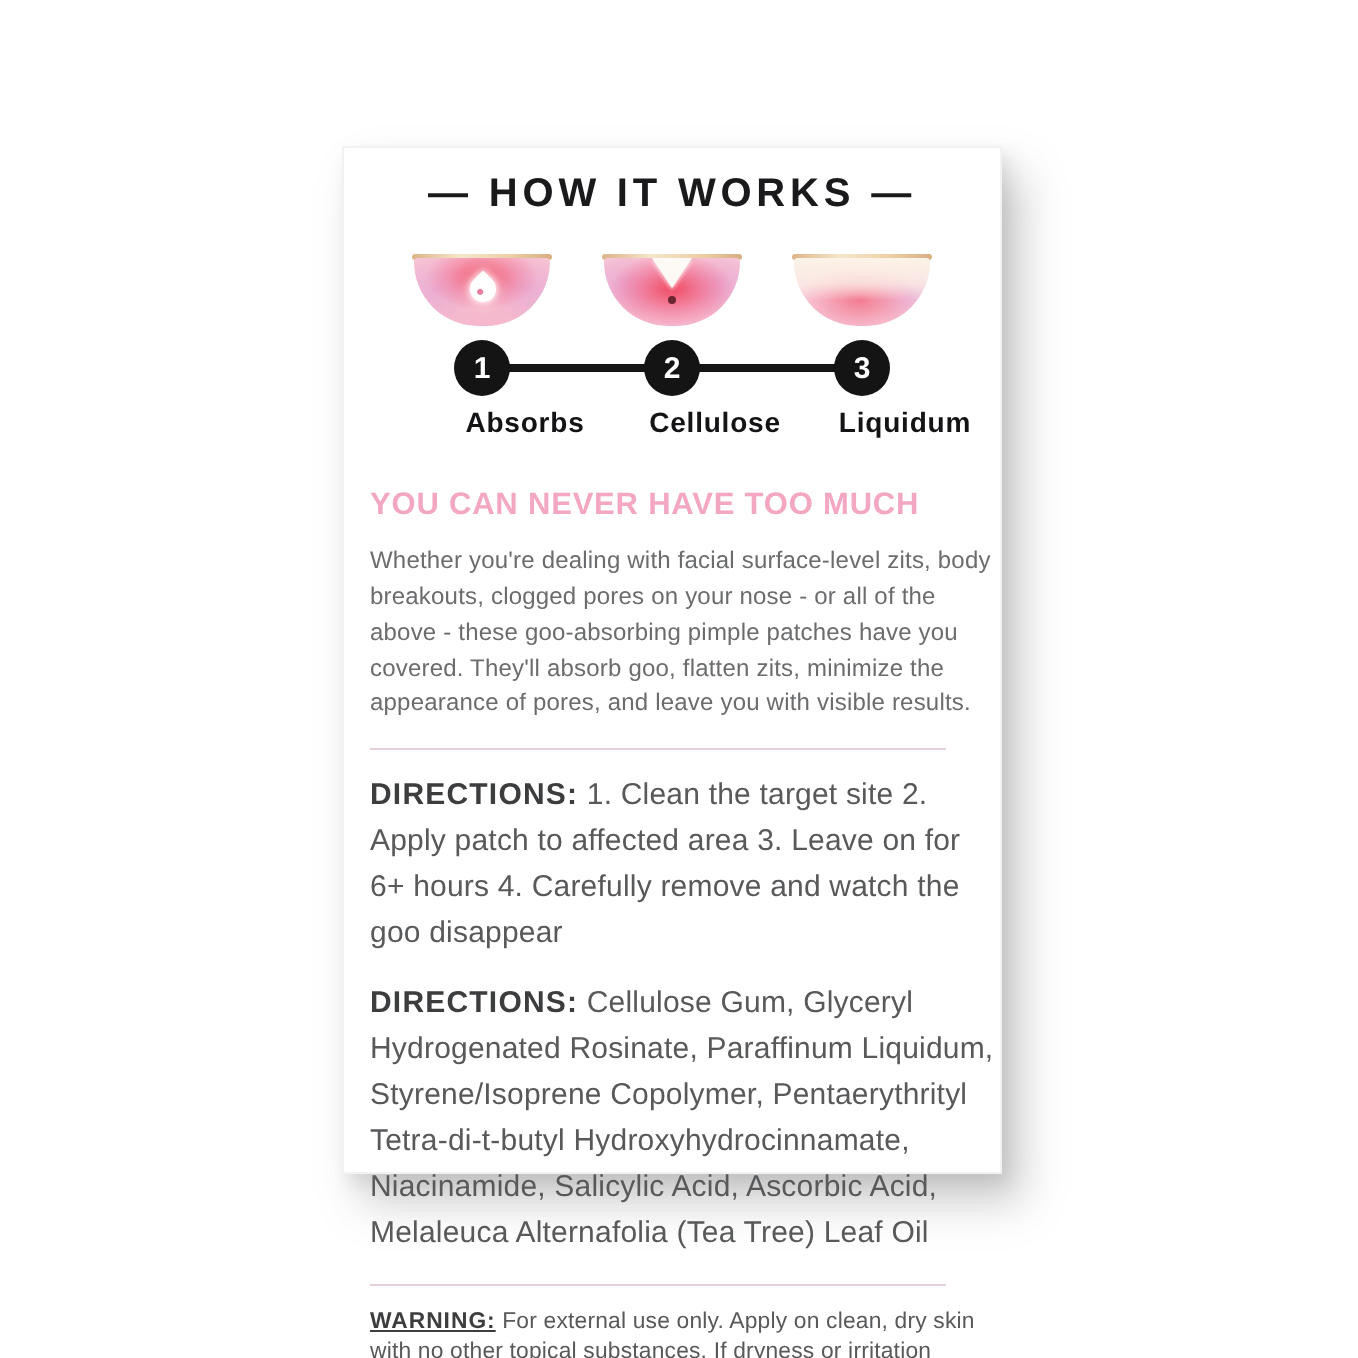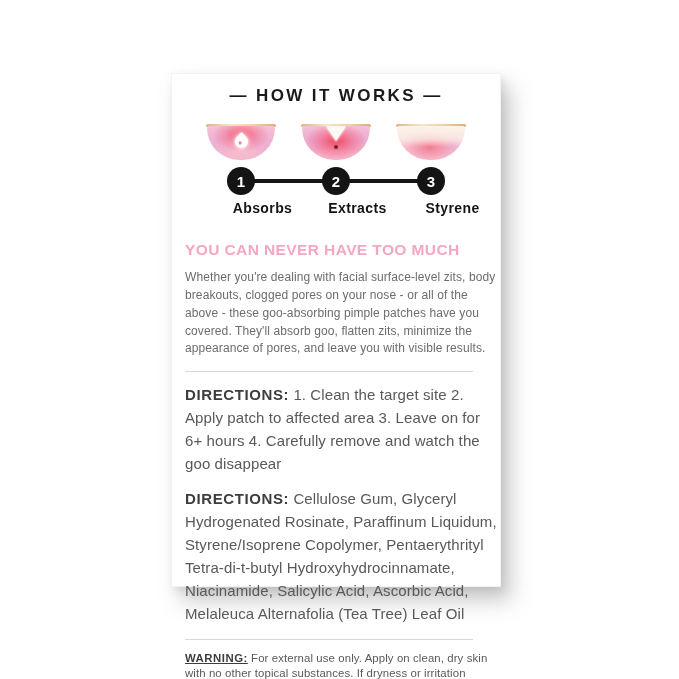--- a/index.html
+++ b/index.html
@@ -11,21 +11,21 @@
     position:absolute; left:171px; top:73px; width:330px; height:514px;
     background:#ffffff;
     border:1px solid #f3f2f2;
     box-shadow: 10px 14px 20px rgba(120,120,120,0.38),
                 3px 4px 8px rgba(150,150,150,0.22);
   }
 
   
   .hiw-title {
     margin-top:12px; text-align:center;
-    font-size:17px; font-weight:bold; letter-spacing:2.4px; color:#1a1a1c;
+    font-size:20px; font-weight:bold; letter-spacing:2.4px; color:#1a1a1c;
     white-space:nowrap;
   }
 
   
   .steps-row { display:flex; justify-content:center; }
   .step-col { width:95px; display:flex; justify-content:center; }
 
   .patches { margin-top:16px; }
   .patch { position:relative; width:72px; height:38px; }
   .patch-strip {
@@ -160,24 +160,24 @@
           <div class="step-circle">3</div>
         </div>
       </div>
     </div>
 
     <div class="steps-labels steps-row">
       <div class="step-col">
         <div class="step-label">Absorbs</div>
       </div>
       <div class="step-col">
-        <div class="step-label">Extracts</div>
-      </div>
-      <div class="step-col">
-        <div class="step-label">Styrene</div>
+        <div class="step-label">Cellulose</div>
+      </div>
+      <div class="step-col">
+        <div class="step-label">Liquidum</div>
       </div>
     </div>
 
     <div class="headline text-col">
       <div>YOU CAN NEVER HAVE TOO MUCH</div>
     </div>
 
     <div class="intro text-col">Whether you're dealing with facial surface-level zits, body breakouts, clogged pores on your nose - or all of the above - these goo-absorbing pimple patches have you covered.  They'll absorb goo, flatten zits, minimize the appearance of pores, and leave you with visible results.</div>
 
     <hr class="divider">

